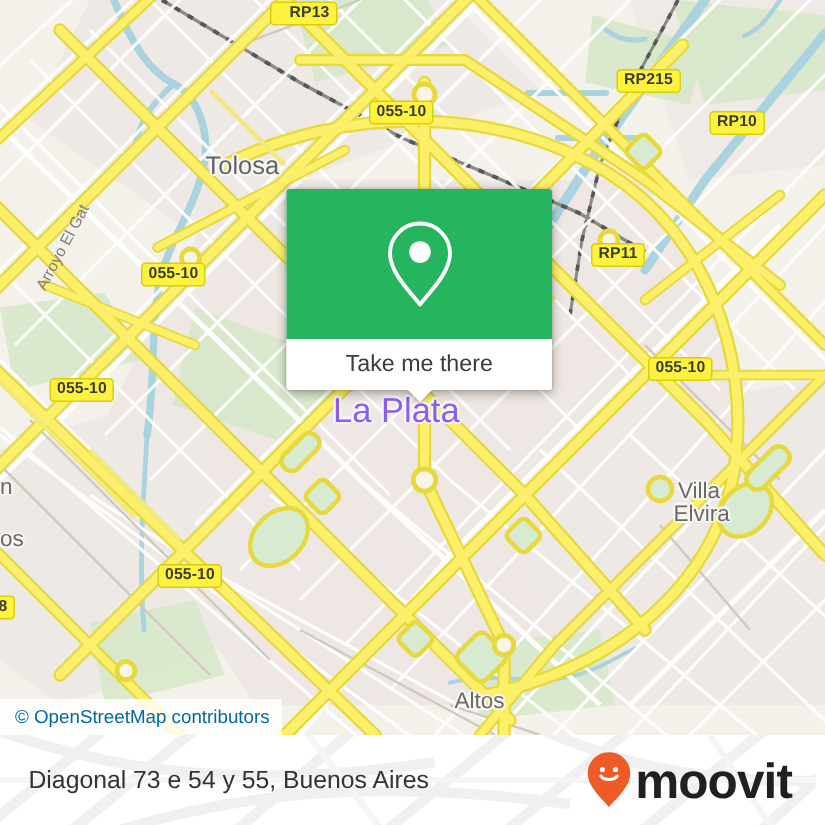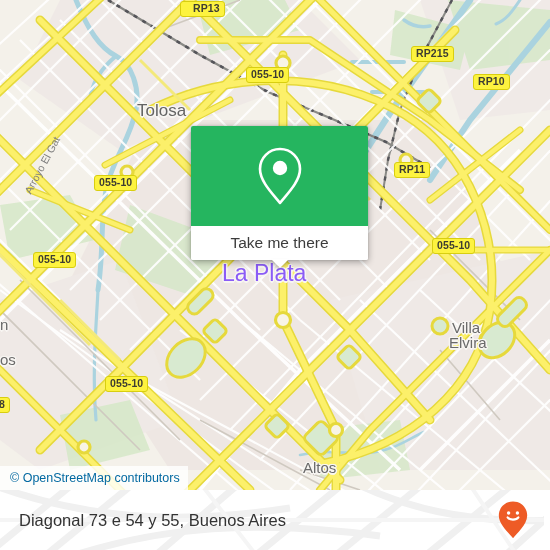--- a/index.html
+++ b/index.html
@@ -443,16 +443,17 @@
 
     <div id="address">Diagonal 73 e 54 y 55, Buenos Aires</div>
 
     <div id="logo">
       <svg width="30" height="38" viewBox="0 0 30 38">
         <path d="M15 0.5 C7 0.5 0.8 6.7 0.8 14.5 C0.8 24 12 33 15 37.2 C18 33 29.2 24 29.2 14.5 C29.2 6.7 23 0.5 15 0.5 Z" fill="#ee5b26"></path>
         <circle cx="10.6" cy="12" r="1.7" fill="#ffffff"></circle>
         <circle cx="19.4" cy="12" r="1.7" fill="#ffffff"></circle>
         <path d="M9.6 16.4 C11.6 19.4 18.4 19.4 20.4 16.4" fill="none" stroke="#ffffff" stroke-width="2.1" stroke-linecap="round"></path>
       </svg>
+      <div id="logo-word">moovit</div>
     </div>
   </div>
 
 </div>
 
 </body></html>

